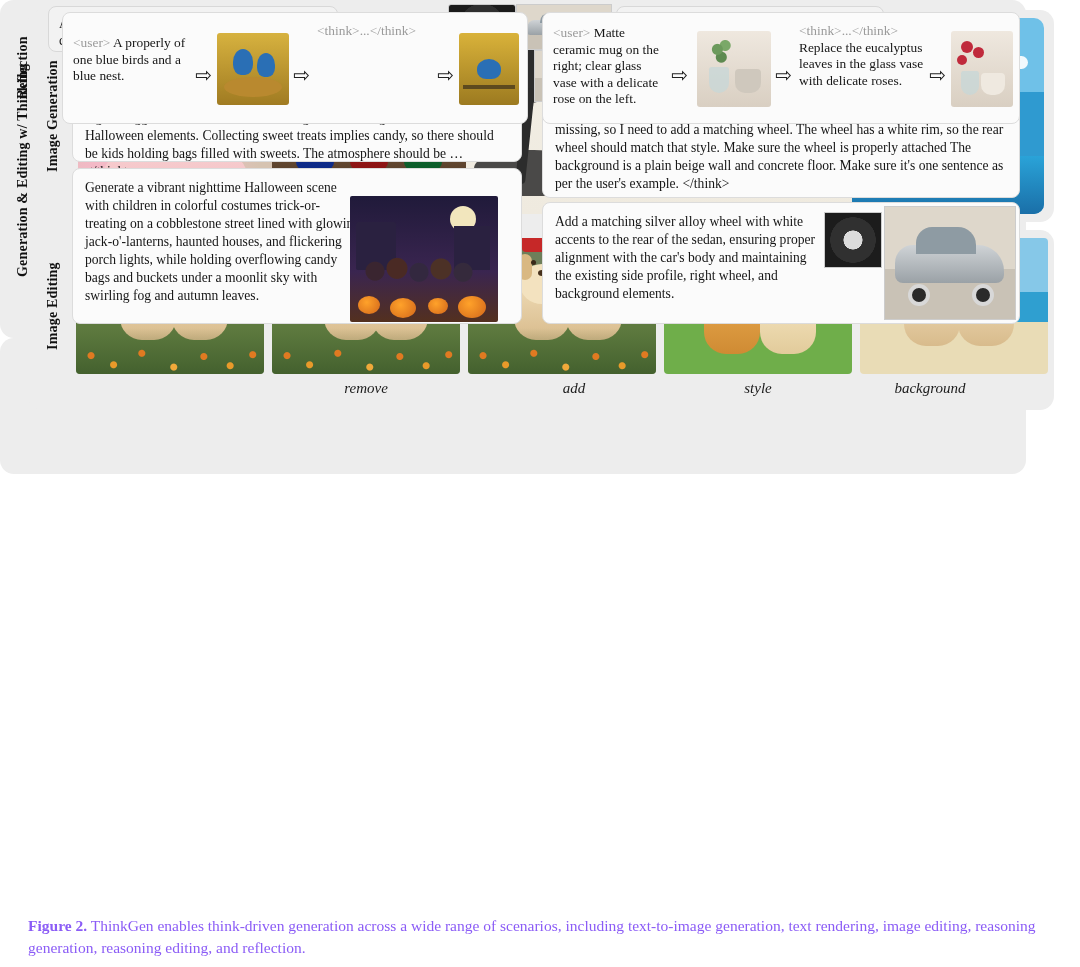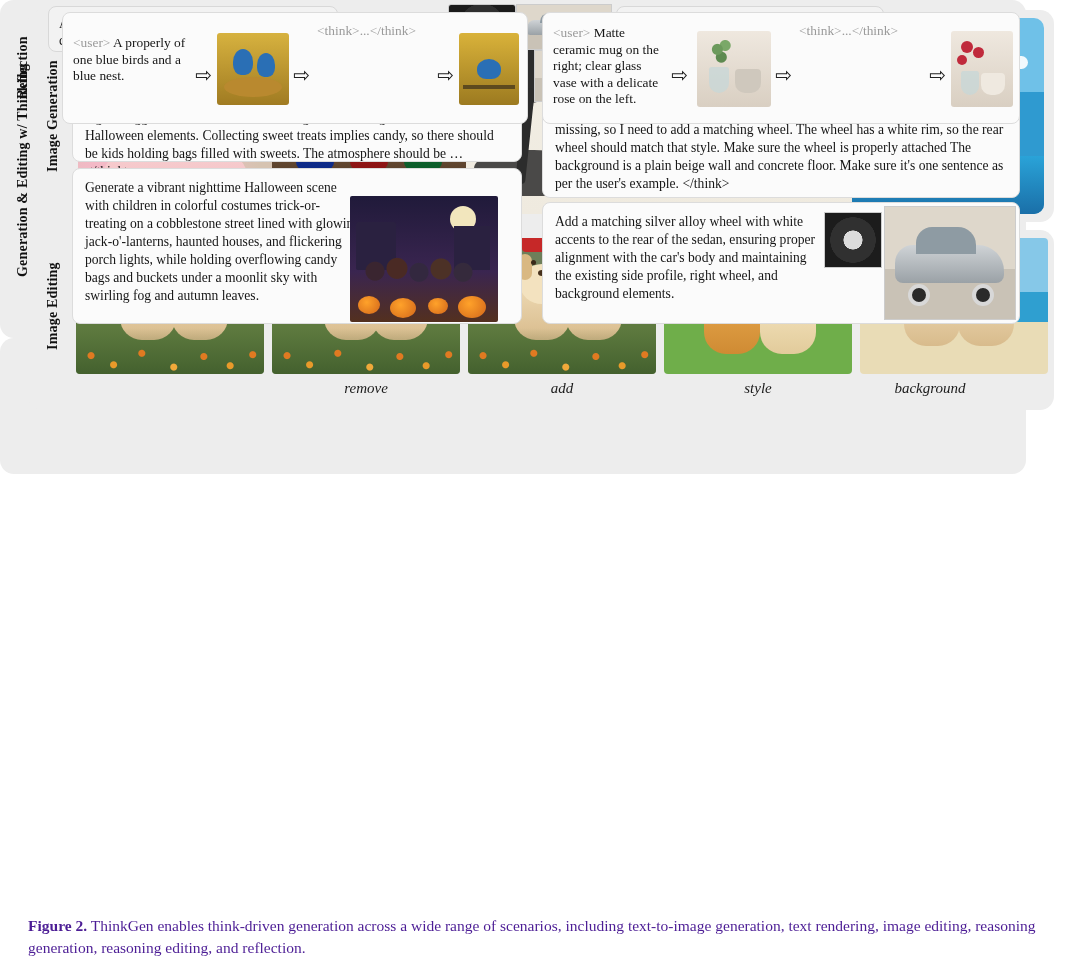--- a/index.html
+++ b/index.html
@@ -191,21 +191,21 @@
   .birdimg{position:absolute;border-radius:3px;overflow:hidden;background:linear-gradient(#d7b23f,#a07b22);}
   .birdimg .b{position:absolute;border-radius:50% 50% 40% 40%;background:#2a6fb5;}
   .nest{position:absolute;left:50%;transform:translateX(-50%);bottom:8px;width:58px;height:20px;border-radius:50%;background:#b9892f;}
   .mugimg{position:absolute;border-radius:3px;overflow:hidden;background:linear-gradient(#efe8df,#d9cfc2);}
   .mug{position:absolute;border-radius:4px 4px 10px 10px;background:#cfc8bd;}
   .vase{position:absolute;border-radius:4px 4px 14px 14px;background:rgba(200,215,215,.8);}
   .rose{position:absolute;border-radius:50%;background:#c02a3c;}
 
   
   .figcap{position:absolute;left:28px;top:915px;width:1026px;
-     font-family:"Liberation Serif",serif;font-size:15.5px;line-height:22px;color:#4c1d95;}
+     font-family:"Liberation Serif",serif;font-size:15.5px;line-height:22px;color:#8b5cf6;}
   .figcap b{font-weight:bold;}
 </style>
 </head>
 <body>
 
 <div class="page">
 
   <div class="panel" id="row1">
     <div class="rowlabel" style="left:12px;top:8px;width:26px;height:196px;">Image Generation</div>
 
@@ -393,21 +393,21 @@
             <div class="eye2"></div>
             <div class="nose"></div>
           </div>
         </div>
       </div>
 
     </div>
 
     <div class="caption" style="left:48px;"></div>
     <div class="caption" style="left:244px;">remove</div>
-    <div class="caption" style="left:440px;">add</div>
+    <div class="caption" style="left:452px;">add</div>
     <div class="caption" style="left:636px;">style</div>
     <div class="caption" style="left:808px;">background</div>
   </div>
 
   <div id="row3">
     <div class="rowlabel" style="left:10px;top:20px;width:26px;height:300px;">Generation &amp; Editing w/ Thinking</div>
 
     <div class="bubble" style="left:48px;top:6px;width:290px;height:46px;">A spooky night when children dress up and collect sweet treats</div>
 
     <div class="carfix" style="left:448px;top:4px;width:66px;height:44px;border-radius:3px;
@@ -494,20 +494,21 @@
              background:radial-gradient(circle at 40% 40%,#6c9a5c 0 5px,transparent 6px),
                         radial-gradient(circle at 70% 25%,#7aa868 0 5px,transparent 6px),
                         radial-gradient(circle at 55% 70%,#5d8a50 0 5px,transparent 6px);"></div>
         <div class="mug" style="right:10px;bottom:14px;width:26px;height:24px;"></div>
       </div>
 
       <div class="arrow" style="left:232px;top:50px;">⇨</div>
 
       <div class="reftext" style="position:absolute;left:256px;top:10px;width:128px;">
         <span class="tag">&lt;think&gt;...&lt;/think&gt;</span><br>
+        <span>Replace the eucalyptus leaves in the glass vase with delicate roses.</span>
       </div>
 
       <div class="arrow" style="left:386px;top:50px;">⇨</div>
 
       <div class="mugimg" style="left:408px;top:18px;width:62px;height:76px;">
         <div class="vase" style="left:10px;bottom:12px;width:18px;height:24px;"></div>
         <div class="rose" style="left:10px;top:10px;width:12px;height:12px;"></div>
         <div class="rose" style="left:22px;top:16px;width:11px;height:11px;"></div>
         <div class="rose" style="left:6px;top:24px;width:10px;height:10px;"></div>
         <div class="mug" style="right:8px;bottom:12px;width:24px;height:22px;background:#efe9e0;"></div>

